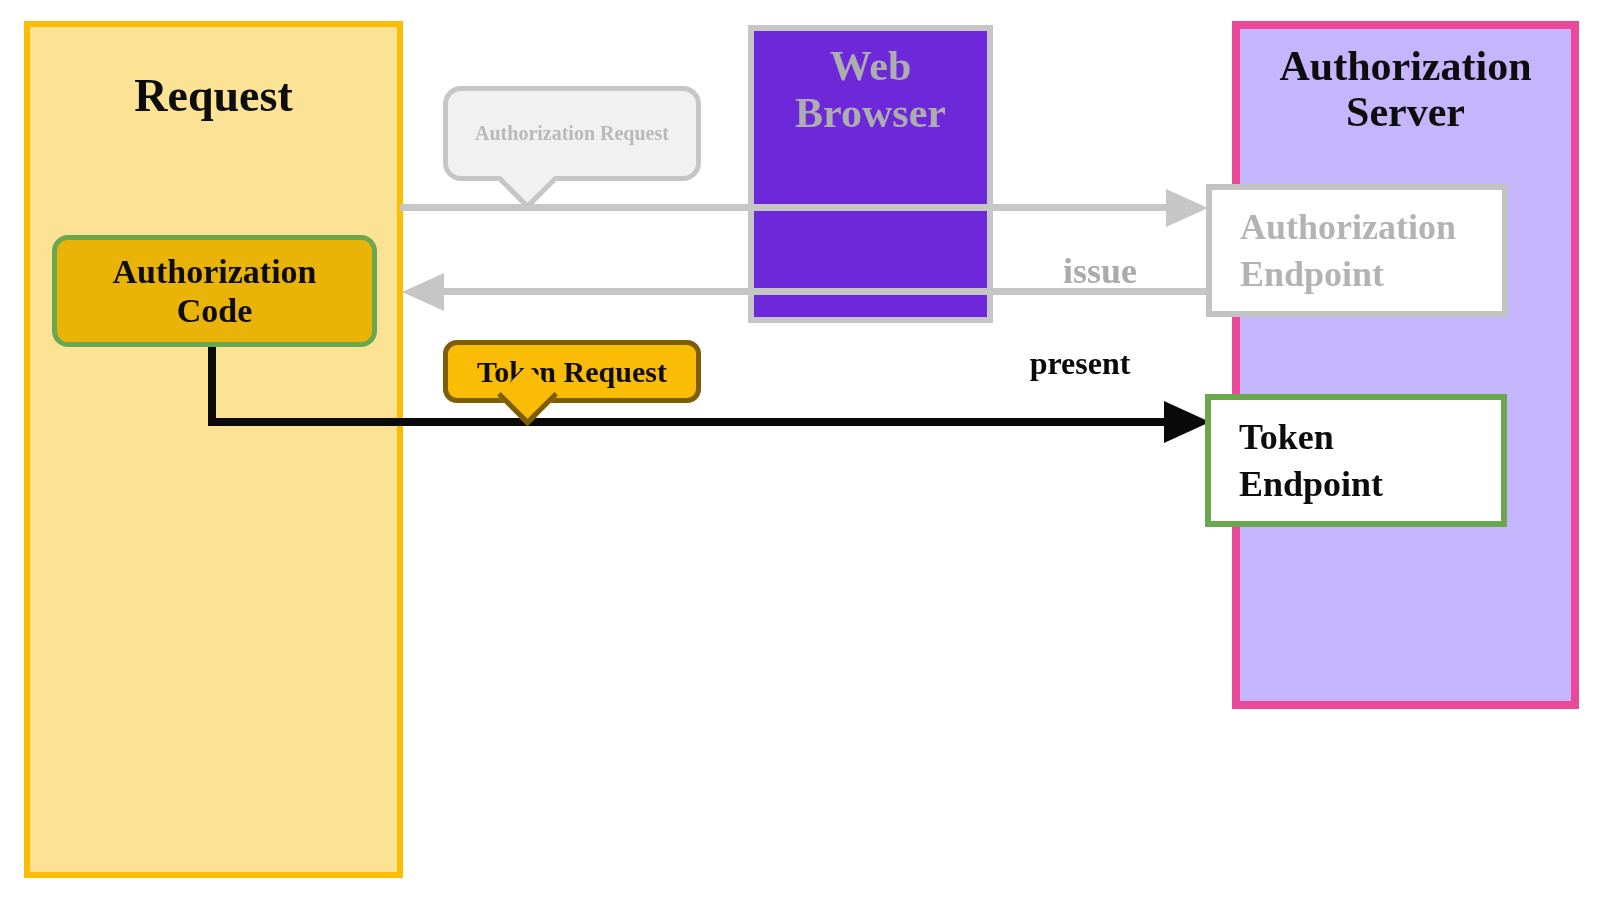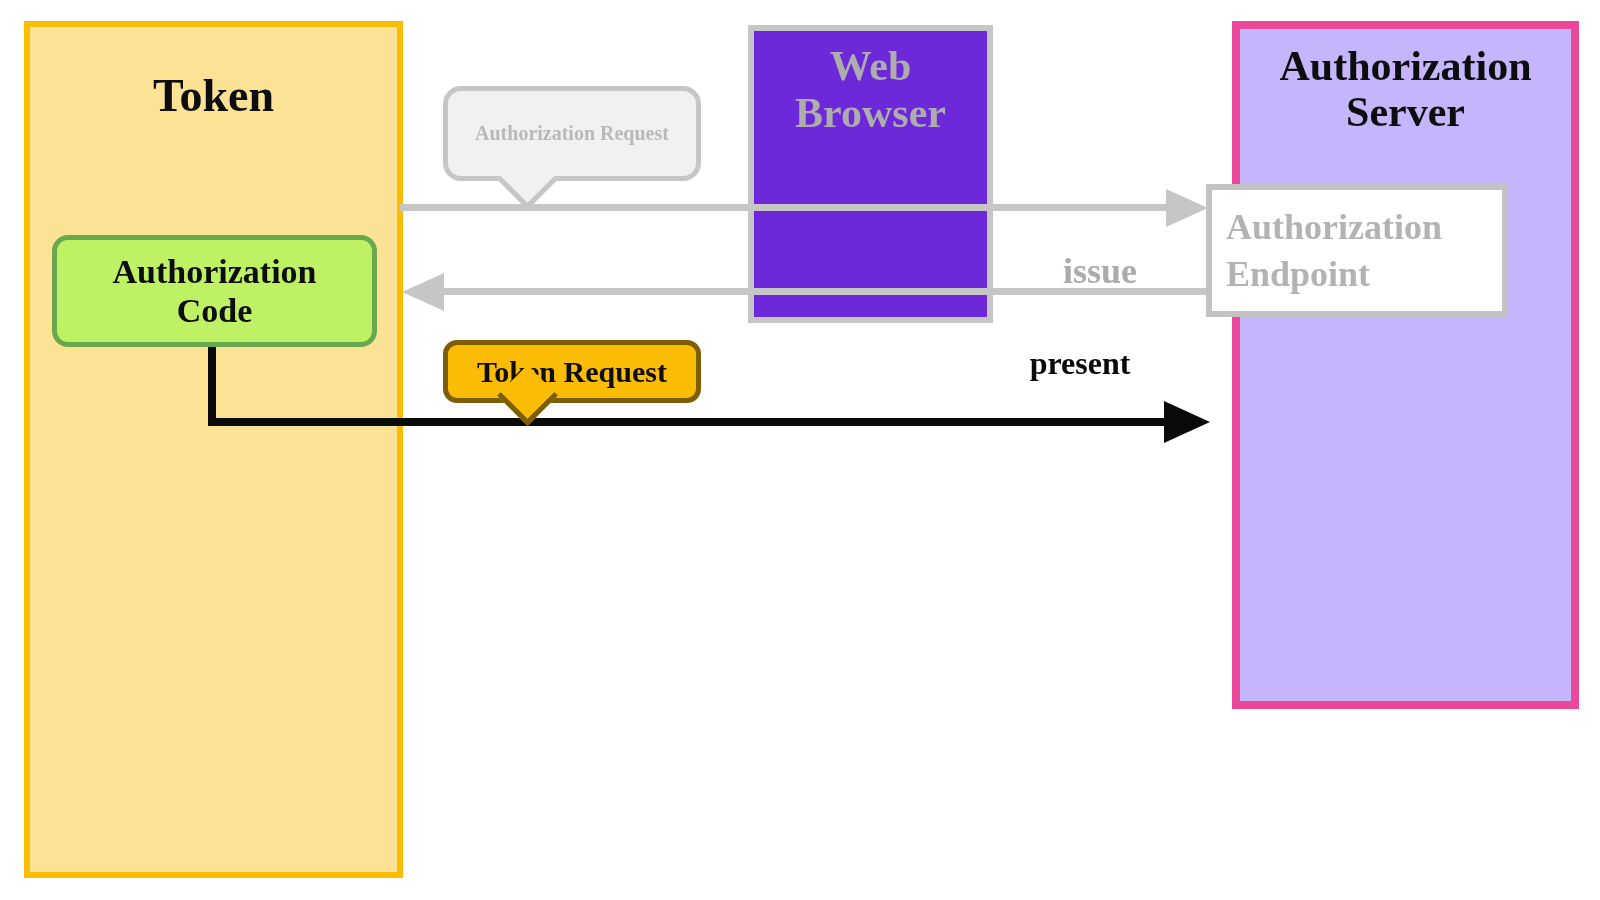--- a/index.html
+++ b/index.html
@@ -61,32 +61,32 @@
   }
   .head-right-black {
     left: 1164px; top: 401px;
     border-top: 21px solid transparent; border-bottom: 21px solid transparent;
     border-left: 46px solid #0a0a0a;
   }
 
   
   .auth-code-node {
     left: 52px; top: 235px; width: 325px; height: 112px;
-    background: #bef264; border: 5px solid #69A84E; border-radius: 16px;
+    background: #eab308; border: 5px solid #69A84E; border-radius: 16px;
     display: flex; align-items: center; justify-content: center;
     z-index: 3;
   }
   .auth-code-label {
     max-width: 280px; text-align: center;
     font-size: 34px; line-height: 1.15; color: #0d0d0d;
   }
   .endpoint-node {
     width: 302px; height: 133px; background: #ffffff;
     display: flex; flex-direction: column; justify-content: center;
-    padding-left: 14px; z-index: 3;
+    padding-left: 28px; z-index: 3;
   }
   .auth-endpoint-node { left: 1206px; top: 184px; border: 6px solid #C3C3C3; }
   .auth-endpoint-label {
     max-width: 262px; font-size: 36px; line-height: 1.3; color: #B3B3B3;
   }
   .token-endpoint-node { left: 1205px; top: 394px; border: 6px solid #6AA84F; }
   .token-endpoint-label {
     max-width: 195px; font-size: 36px; line-height: 1.3; color: #0d0d0d;
   }
 
@@ -132,21 +132,21 @@
     left: 980px; top: 345px; width: 200px; text-align: center;
     font-size: 32px; color: #0a0a0a; z-index: 4;
   }
 </style>
 </head>
 <body>
 
 <div class="canvas">
 
   <div class="abs wallet-box">
-    <span class="wallet-title">Token</span>
+    <span class="wallet-title">Request</span>
   </div>
 
   <div class="abs browser-box">
     <span class="browser-title">Web Browser</span>
   </div>
 
   <div class="abs server-box">
     <span class="server-title">Authorization Server</span>
   </div>
 
@@ -161,20 +161,23 @@
   <div class="head head-right-black"></div>
 
   <div class="abs auth-code-node">
     <span class="auth-code-label">Authorization Code</span>
   </div>
 
   <div class="abs endpoint-node auth-endpoint-node">
     <span class="auth-endpoint-label">Authorization Endpoint</span>
   </div>
 
+  <div class="abs endpoint-node token-endpoint-node">
+    <span class="token-endpoint-label">Token Endpoint</span>
+  </div>
 
   <div class="callout auth-request-callout">
     <span class="auth-request-label">Authorization Request</span>
   </div>
   <div class="tail auth-request-tail"></div>
 
   <div class="callout token-request-callout">
     <span class="token-request-label">Token Request</span>
   </div>
   <div class="tail token-request-tail"></div>

